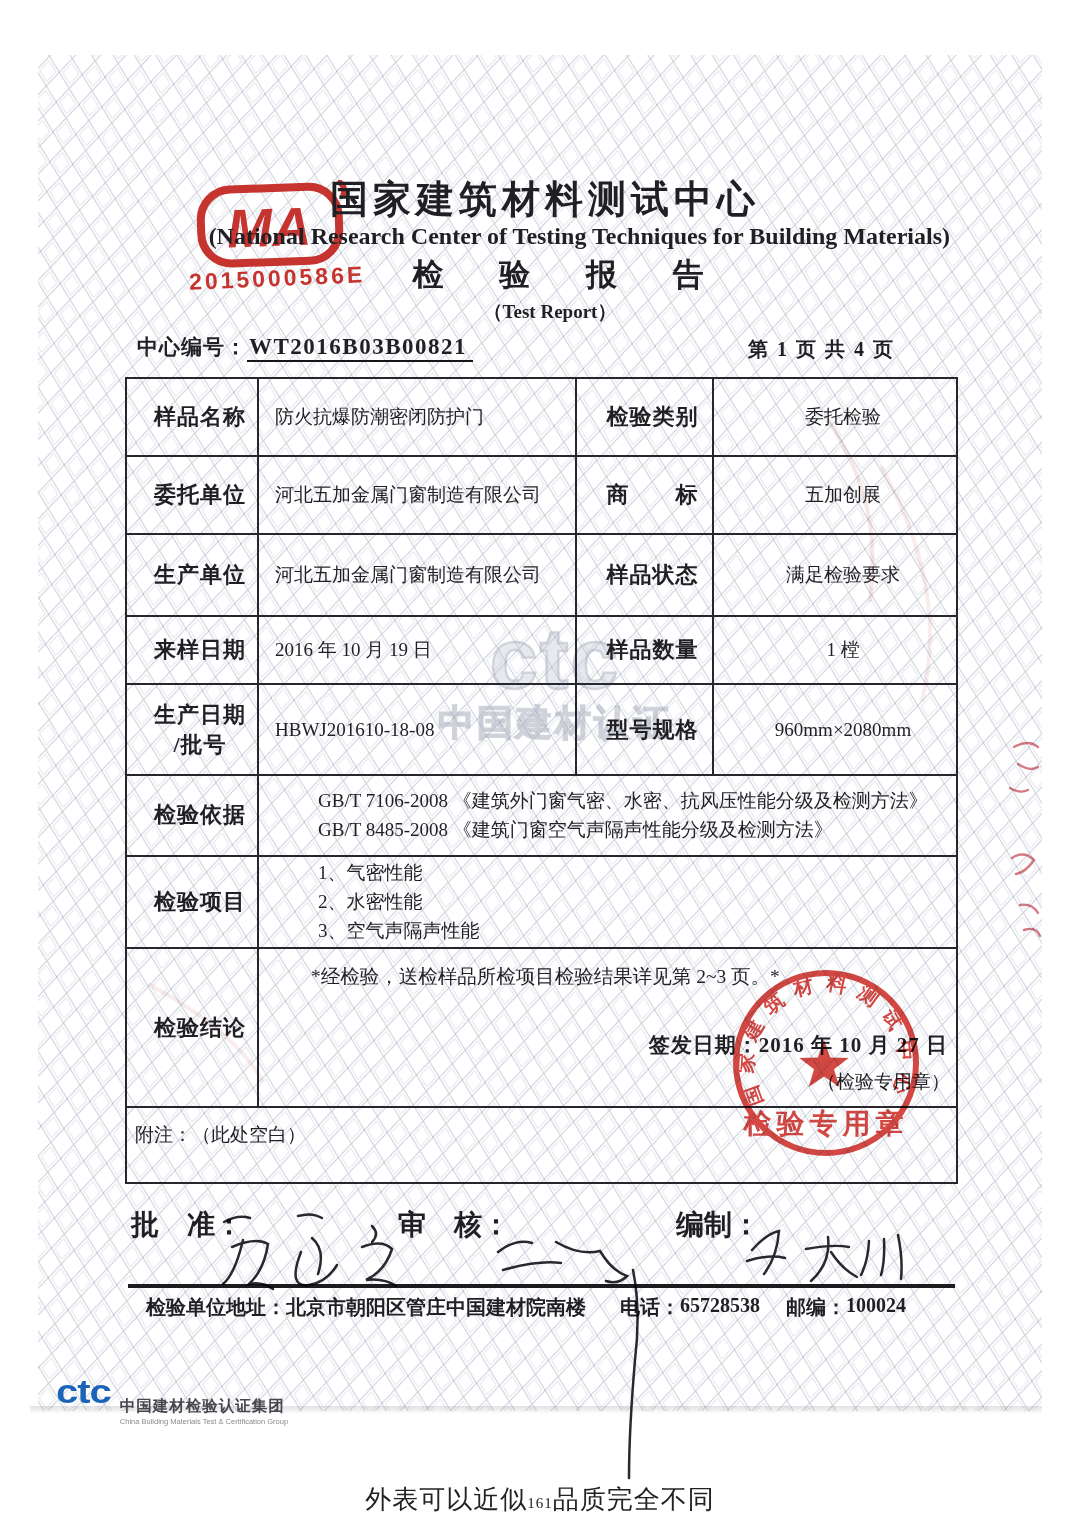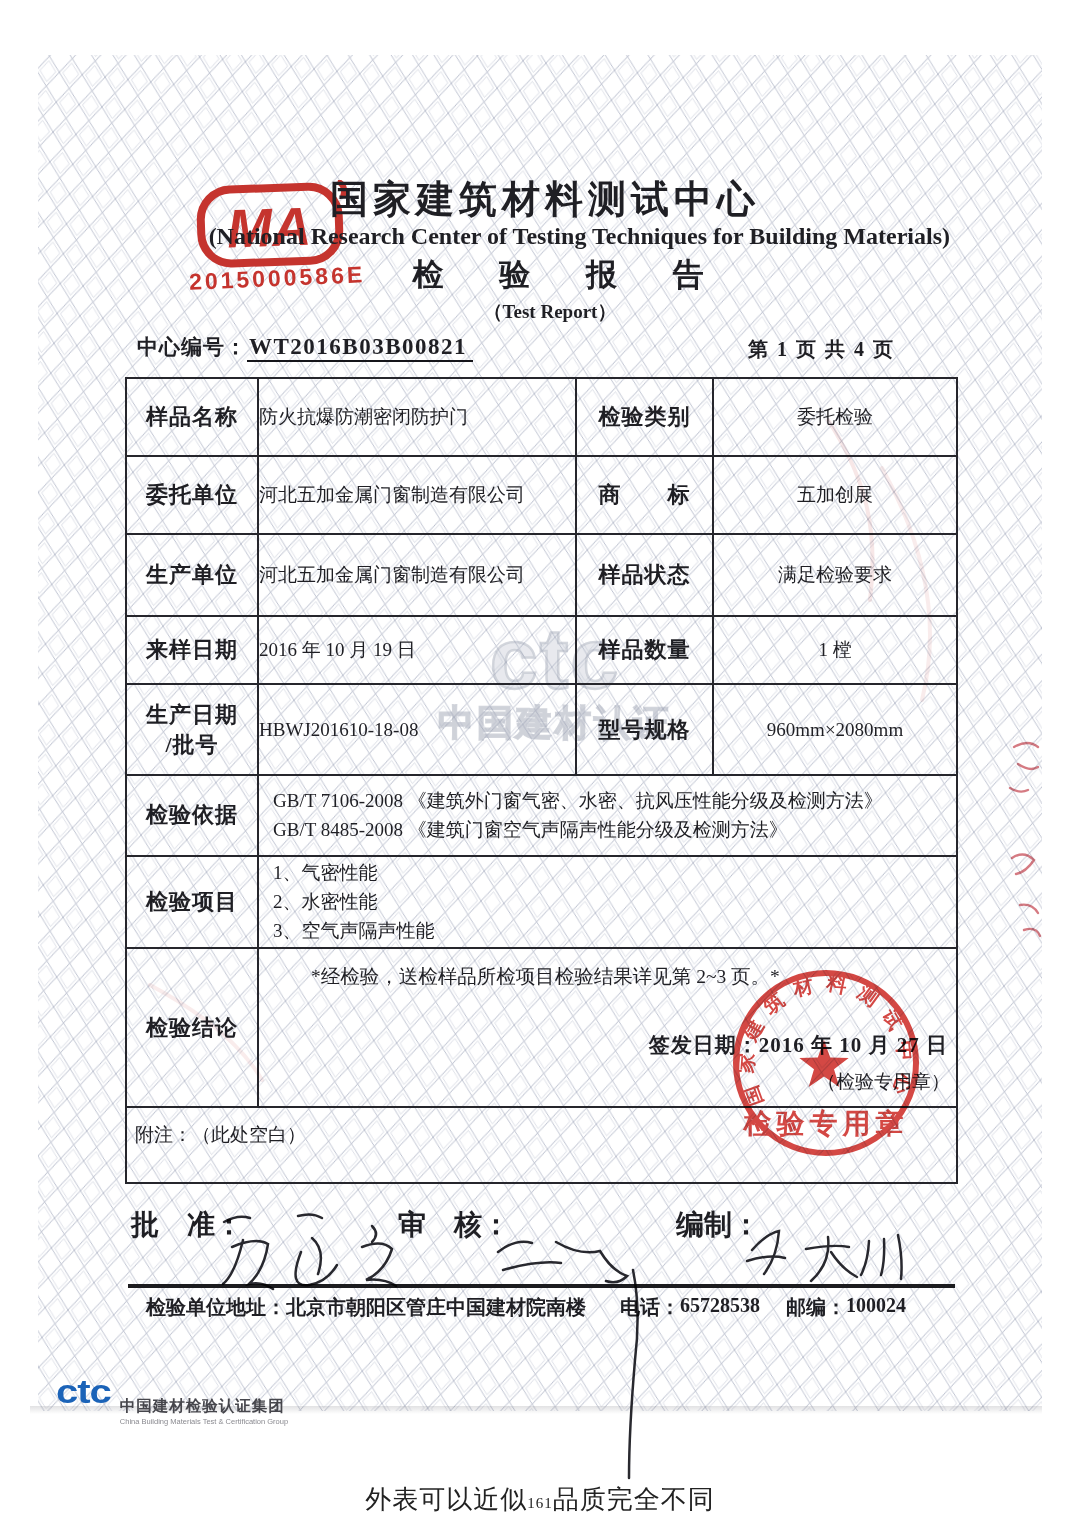--- a/index.html
+++ b/index.html
@@ -41,30 +41,30 @@
   .center-no .val { font-size:23px; font-weight:bold; letter-spacing:1.5px;
     border-bottom:2.5px solid #15151a; padding:0 6px 1px 2px; }
   .page-ind { position:absolute; left:748px; top:336px; font-size:20px;
     font-weight:bold; letter-spacing:2px; }
 
   
   .tbl { position:absolute; left:125px; top:377px; width:833px; height:807px;
     border:2.5px solid #26262c; display:flex; flex-direction:column; background:transparent; }
   .tr { display:flex; border-bottom:2px solid #26262c; }
   .tr:last-child { border-bottom:none;border-radius:19px; }
-  .tc { display:flex; align-items:center; }
+  .tc { display:flex; align-items:center;padding-left:16px; }
   .tc-l1 { width:132px; border-right:2px solid #26262c; justify-content:center;
     font-weight:bold; font-size:22px; letter-spacing:1px; text-align:center;
     flex-direction:column; }
   .tc-v1 { width:318px; border-right:2px solid #26262c; font-size:19px; }
   .tc-l2 { width:137px; border-right:2px solid #26262c; justify-content:center;
     font-weight:bold; font-size:22px; letter-spacing:1px; white-space:nowrap; }
   .tc-v2 { flex:1; justify-content:center; font-size:19px; }
   .tc-merge { flex:1; padding-left:14px; font-size:19px; flex-direction:column;
-    align-items:flex-start; justify-content:center; line-height:29px; }
+    align-items:flex-start; justify-content:center; line-height:29px;margin-left:45px; }
   .tc-note { flex:1; padding-left:8px; font-size:19px; align-items:flex-start; padding-top:14px; }
   .concl-cell { flex:1; position:relative; display:block; }
   .concl-text { margin:14px 0 0 52px; font-size:19.5px; }
   .issue-date { position:absolute; right:8px; top:82px; font-size:21px; font-weight:bold;
     letter-spacing:1px; }
   .seal-note { position:absolute; right:6px; top:120px; font-size:19px; }
 
   
   .sig-lbl { position:absolute; font-size:28px; font-weight:bold; }
   .thick-line { position:absolute; left:128px; top:1284px; width:827px; height:4px;

